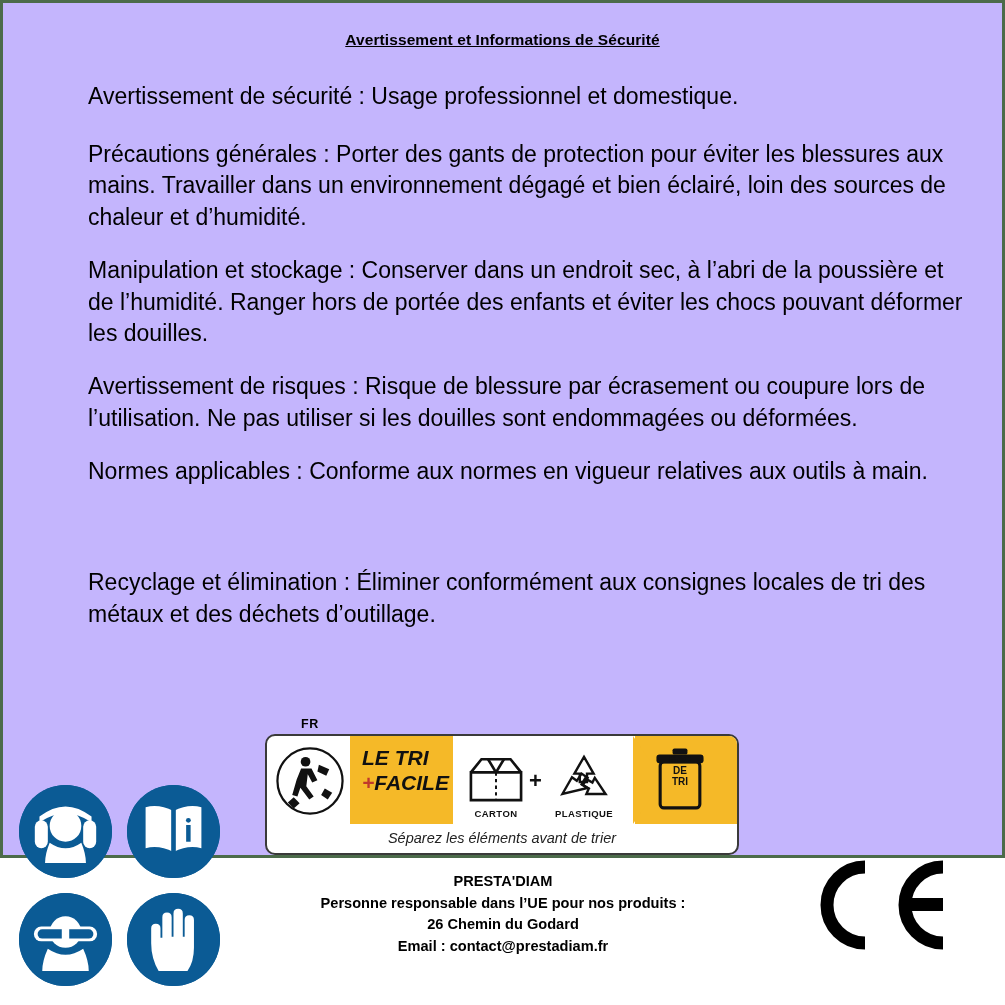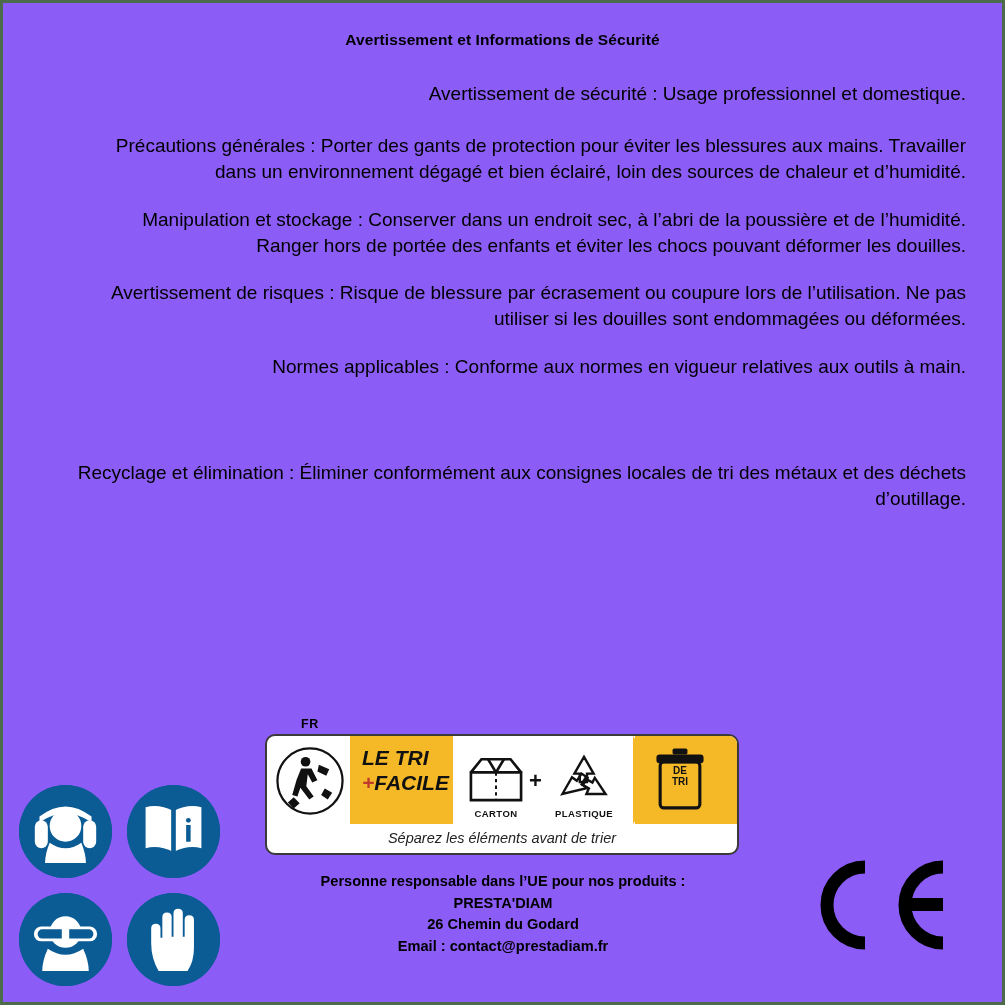--- a/index.html
+++ b/index.html
@@ -11,42 +11,43 @@
     height: 1005px;
     background: #ffffff;
     font-family: "Liberation Sans", sans-serif;
     color: #000000;
     overflow: hidden;
   }
   .page {
     position: relative;
     box-sizing: border-box;
     width: 1005px;
-    height: 1005px;
+    height: 858px;
     border: 3px solid #4c6b4a;
-    background: #8b5cf6;
+    background: #c4b5fd;
+    text-decoration: underline;
   }
   .doc-title {
     text-align: center;
     font-size: 15.5px;
     font-weight: bold;
     margin-top: 28px;
     letter-spacing: 0.1px;
   }
   .body-text {
     position: absolute;
     left: 68px;
     top: 78px;
     width: 895px;
   }
   .para {
-    font-size: 19px;
+    font-size: 23px;
     line-height: 1.38;
-    margin: 0 0 21px 4px;
-    text-align: right;
+    margin: 0 0 21px 17px;
+    text-align: left;
   }
   .para.gap-big {
     margin-bottom: 80px;
   }
   .para.lead {
     margin-bottom: 26px;
   }
 
   
   .picto-grid {
@@ -317,22 +318,22 @@
         <span>BAC</span><br>
         <span>DE</span><br>
         <span>TRI</span>
       </div>
 
       <div class="triman-caption">Séparez les éléments avant de trier</div>
     </div>
   </div>
 
   <div class="responsible">
+    <div>PRESTA'DIAM</div>
     <div>Personne responsable dans l’UE pour nos produits :</div>
-    <div>PRESTA'DIAM</div>
     <div>26 Chemin du Godard</div>
     <div>Email : contact@prestadiam.fr</div>
   </div>
 
   <div class="ce-mark">
     <svg viewBox="0 0 150 100" aria-hidden="true">
       <path d="M62 12 a38 38 0 1 0 0 76" fill="none" stroke="#000" stroke-width="13"></path>
       <path d="M140 12 a38 38 0 1 0 0 76" fill="none" stroke="#000" stroke-width="13"></path>
       <rect x="104" y="43" width="36" height="13" fill="#000"></rect>
     </svg>

